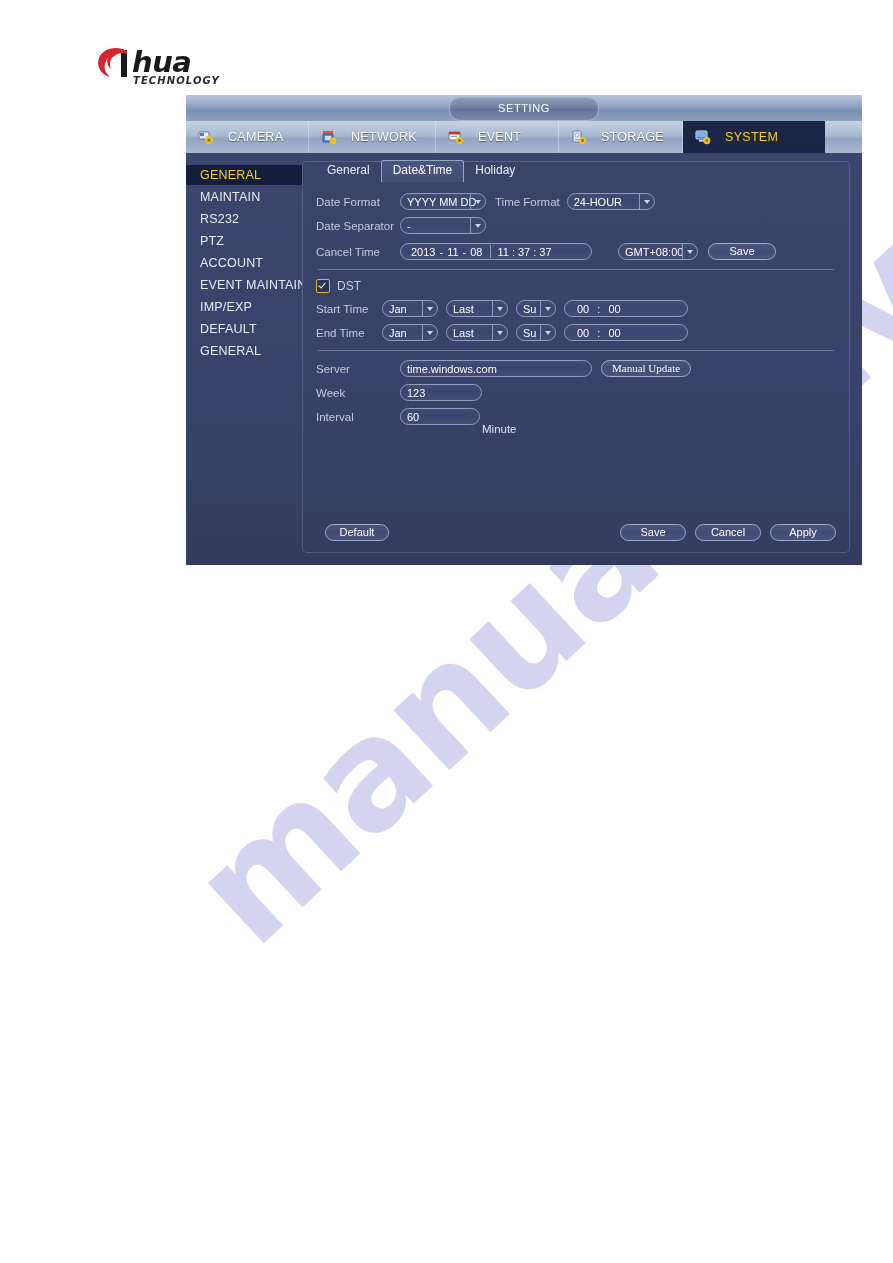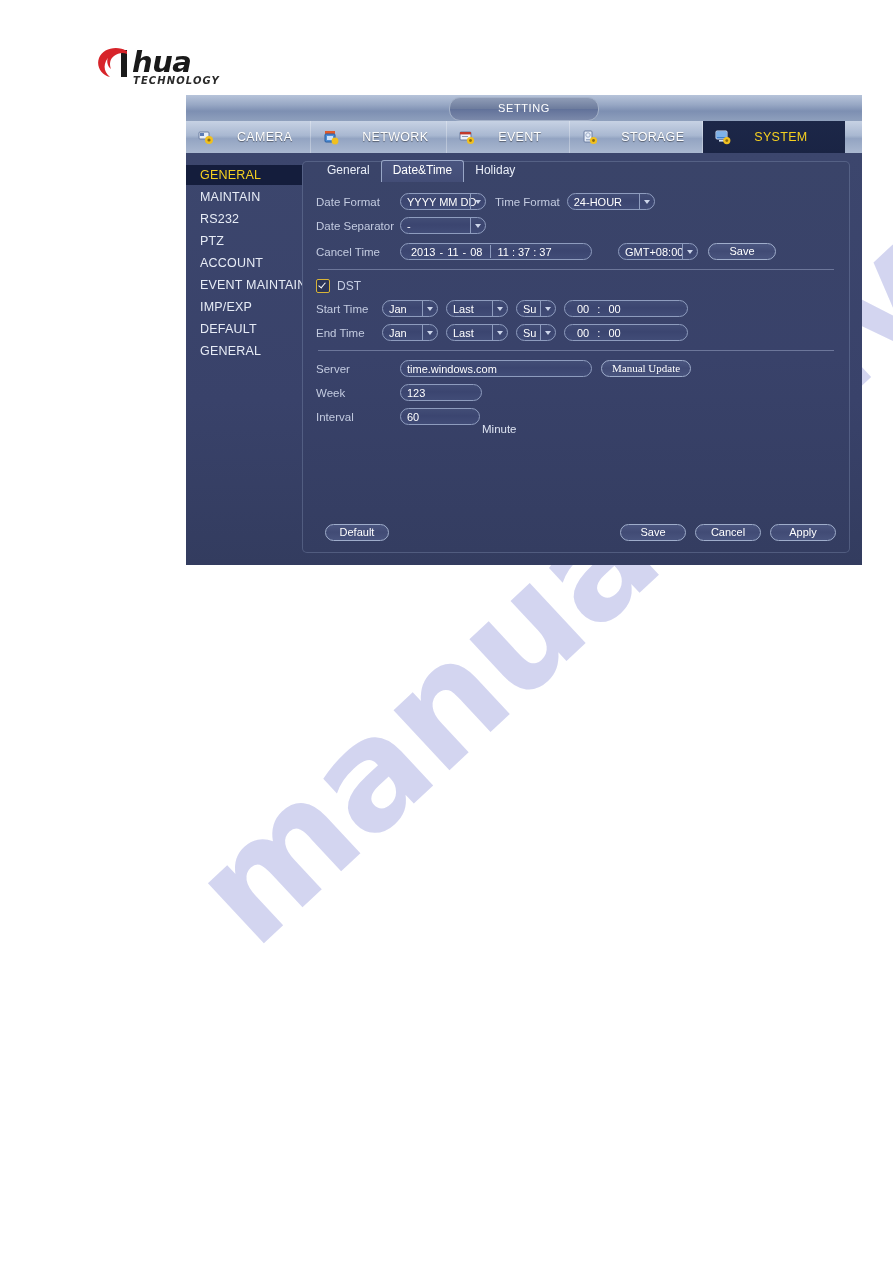--- a/index.html
+++ b/index.html
@@ -72,21 +72,21 @@
   }
 
   
   #tabbar{
     position:relative;height:32px;
     background:linear-gradient(180deg,#c7d2e4 0%,#a9b8d1 45%,#93a4c2 55%,#aab8d0 100%);
     display:flex;align-items:stretch;
   }
   .ttab{
     position:relative;
-    display:flex;align-items:center;gap:22px;
+    display:flex;align-items:center;gap:13px;
     padding:0 18px 0 12px;
     font-size:12.5px;color:#ffffff;
     text-shadow:0 1px 1px rgba(0,0,0,.45);
     letter-spacing:.3px;
     min-width:92px;
     border-right:1px solid rgba(255,255,255,.30);
   }
   .ttab:first-child{border-left:none;}
   .ttab.active{
     background:linear-gradient(180deg,#1c2748 0%,#1a2444 100%);

